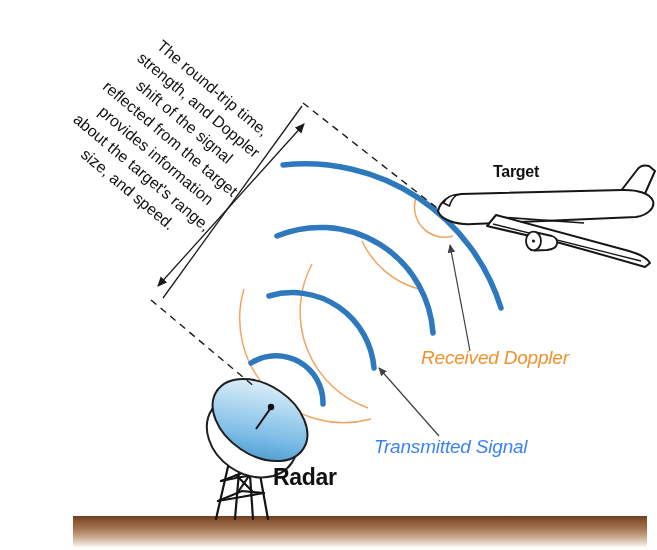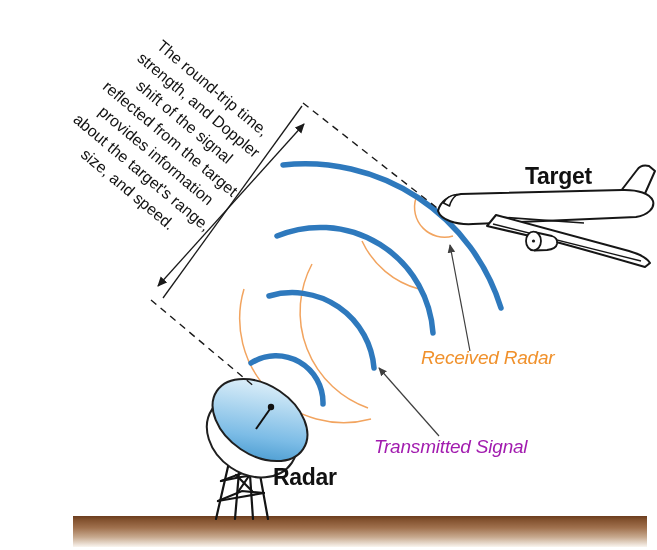--- a/index.html
+++ b/index.html
@@ -2,29 +2,29 @@
 <html><head>
 <meta charset="utf-8">
 <style>
   html,body { margin:0; padding:0; background:#ffffff; }
   .stage {
     position:relative; width:657px; height:550px; background:#ffffff;
     overflow:hidden; font-family:"Liberation Sans", sans-serif;
   }
   .stage svg { position:absolute; left:0; top:0; }
   .lbl { position:absolute; color:#111; }
-  .lbl-target { left:493px; top:163px; font-size:23px; font-weight:bold; letter-spacing:-0.3px;margin-left:32px; }
+  .lbl-target { left:493px; top:163px; font-size:16px; font-weight:bold; letter-spacing:-0.3px; }
   .lbl-radar  { left:273px; top:464px; font-size:23px; font-weight:bold; letter-spacing:-0.3px; }
   .lbl-received {
     left:421px; top:347px; font-size:19px; font-style:italic;
     color:#F0912C; letter-spacing:-0.2px;
   }
   .lbl-transmitted {
     left:374px; top:436px; font-size:19px; font-style:italic;
-    color:#a21caf; letter-spacing:-0.2px;
+    color:#3b82f6; letter-spacing:-0.2px;
   }
   .annotation {
     position:absolute; left:40px; top:62px; width:260px;
     font-size:16px; line-height:22px; color:#121212;
     text-align:center; white-space:pre-line;
     transform:rotate(40deg); transform-origin:center center;
   }
 </style>
 </head>
 <body>
@@ -123,16 +123,16 @@
 shift of the signal
 reflected from the target
 provides information
 about the target's range,
 size, and speed.</div>
 
   <div class="lbl lbl-target">Target</div>
 
   <div class="lbl lbl-radar">Radar</div>
 
-  <div class="lbl lbl-received">Received Radar</div>
+  <div class="lbl lbl-received">Received Doppler</div>
 
   <div class="lbl lbl-transmitted">Transmitted Signal</div>
 </div>
 
 </body></html>

